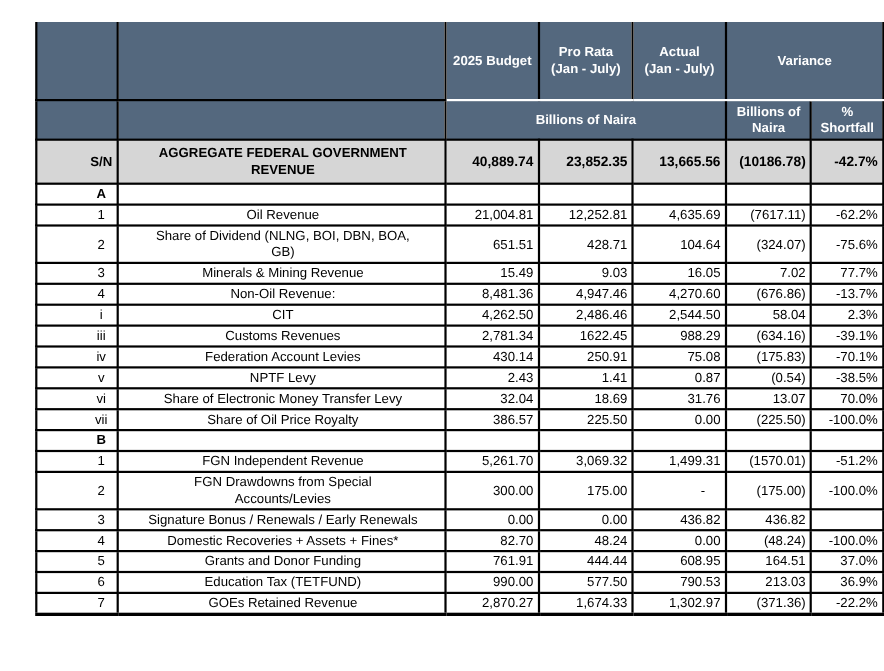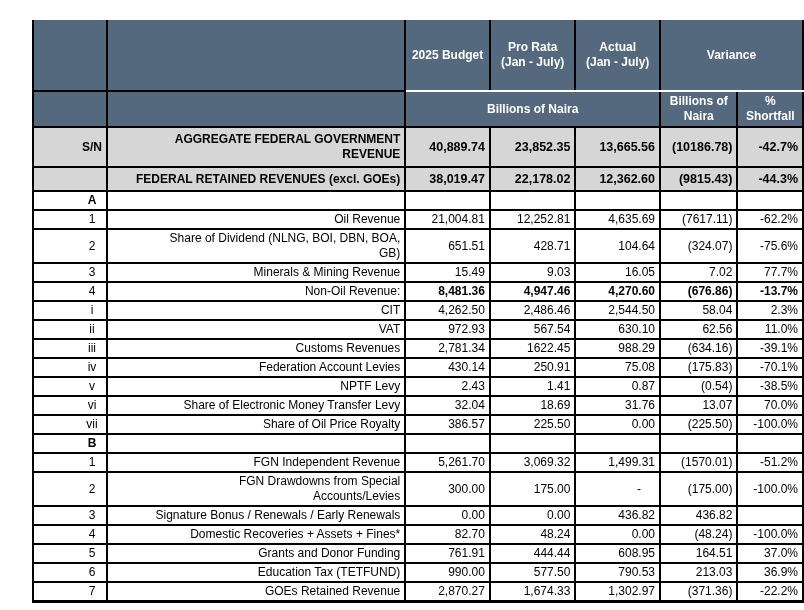--- a/index.html
+++ b/index.html
@@ -35,27 +35,27 @@
     color:var(--header-text);
     font-weight:bold;text-align:center;
     white-space:pre-line;
   }
   thead tr.h1 th{height:68px;border-top:none;}
   thead tr.h2 th{height:32px;}
   
   thead tr.h1 th.val{border-bottom:2px solid #FFFFFF;}
   thead tr.h2 th.val{border-top:2px solid #FFFFFF;}
   td.sn{text-align:center;padding-left:48px;}
-  td.desc{text-align:right;padding-left:6px;white-space:pre-line;}
+  td.desc{text-align:center;padding-left:6px;white-space:pre-line;}
   td.num{text-align:right;}
   td.num.dash{padding-right:18px;}
   tr.summary td{background:var(--summary-bg);font-weight:bold;}
   tr.summary td.num{font-size:12.5px;}
   tr.section td.sn{font-weight:bold;}
-  tr.bold_values td.num{font-weight:bold;}
+  tr.bold_values td.num{font-weight:normal;}
   tbody tr:last-child td{border-bottom:3px solid var(--border);}
 </style>
 </head>
 <body>
 
 <div class="sheet">
   <table>
     <colgroup>
       <col class="c-sn">
         <col class="c-desc">
@@ -90,29 +90,20 @@
         <tr class="summary" style="height: 40px;">
     <td class="sn">S/N</td>
     <td class="desc">AGGREGATE FEDERAL GOVERNMENT
 REVENUE</td>
     <td class="num">40,889.74</td>
     <td class="num">23,852.35</td>
     <td class="num">13,665.56</td>
     <td class="num">(10186.78)</td>
     <td class="num">-42.7%</td>
   </tr>
-        <tr class="summary" style="height: 24px;">
-    <td class="sn"></td>
-    <td class="desc">FEDERAL RETAINED REVENUES (excl. GOEs)</td>
-    <td class="num">38,019.47</td>
-    <td class="num">22,178.02</td>
-    <td class="num">12,362.60</td>
-    <td class="num">(9815.43)</td>
-    <td class="num">-44.3%</td>
-  </tr>
         <tr class="section">
     <td class="sn">A</td>
     <td class="desc"></td>
     <td class="num"></td>
     <td class="num"></td>
     <td class="num"></td>
     <td class="num"></td>
     <td class="num"></td>
   </tr>
         <tr>
@@ -155,29 +146,20 @@
         <tr>
     <td class="sn">i</td>
     <td class="desc">CIT</td>
     <td class="num">4,262.50</td>
     <td class="num">2,486.46</td>
     <td class="num">2,544.50</td>
     <td class="num">58.04</td>
     <td class="num">2.3%</td>
   </tr>
         <tr>
-    <td class="sn">ii</td>
-    <td class="desc">VAT</td>
-    <td class="num">972.93</td>
-    <td class="num">567.54</td>
-    <td class="num">630.10</td>
-    <td class="num">62.56</td>
-    <td class="num">11.0%</td>
-  </tr>
-        <tr>
     <td class="sn">iii</td>
     <td class="desc">Customs Revenues</td>
     <td class="num">2,781.34</td>
     <td class="num">1622.45</td>
     <td class="num">988.29</td>
     <td class="num">(634.16)</td>
     <td class="num">-39.1%</td>
   </tr>
         <tr>
     <td class="sn">iv</td>

